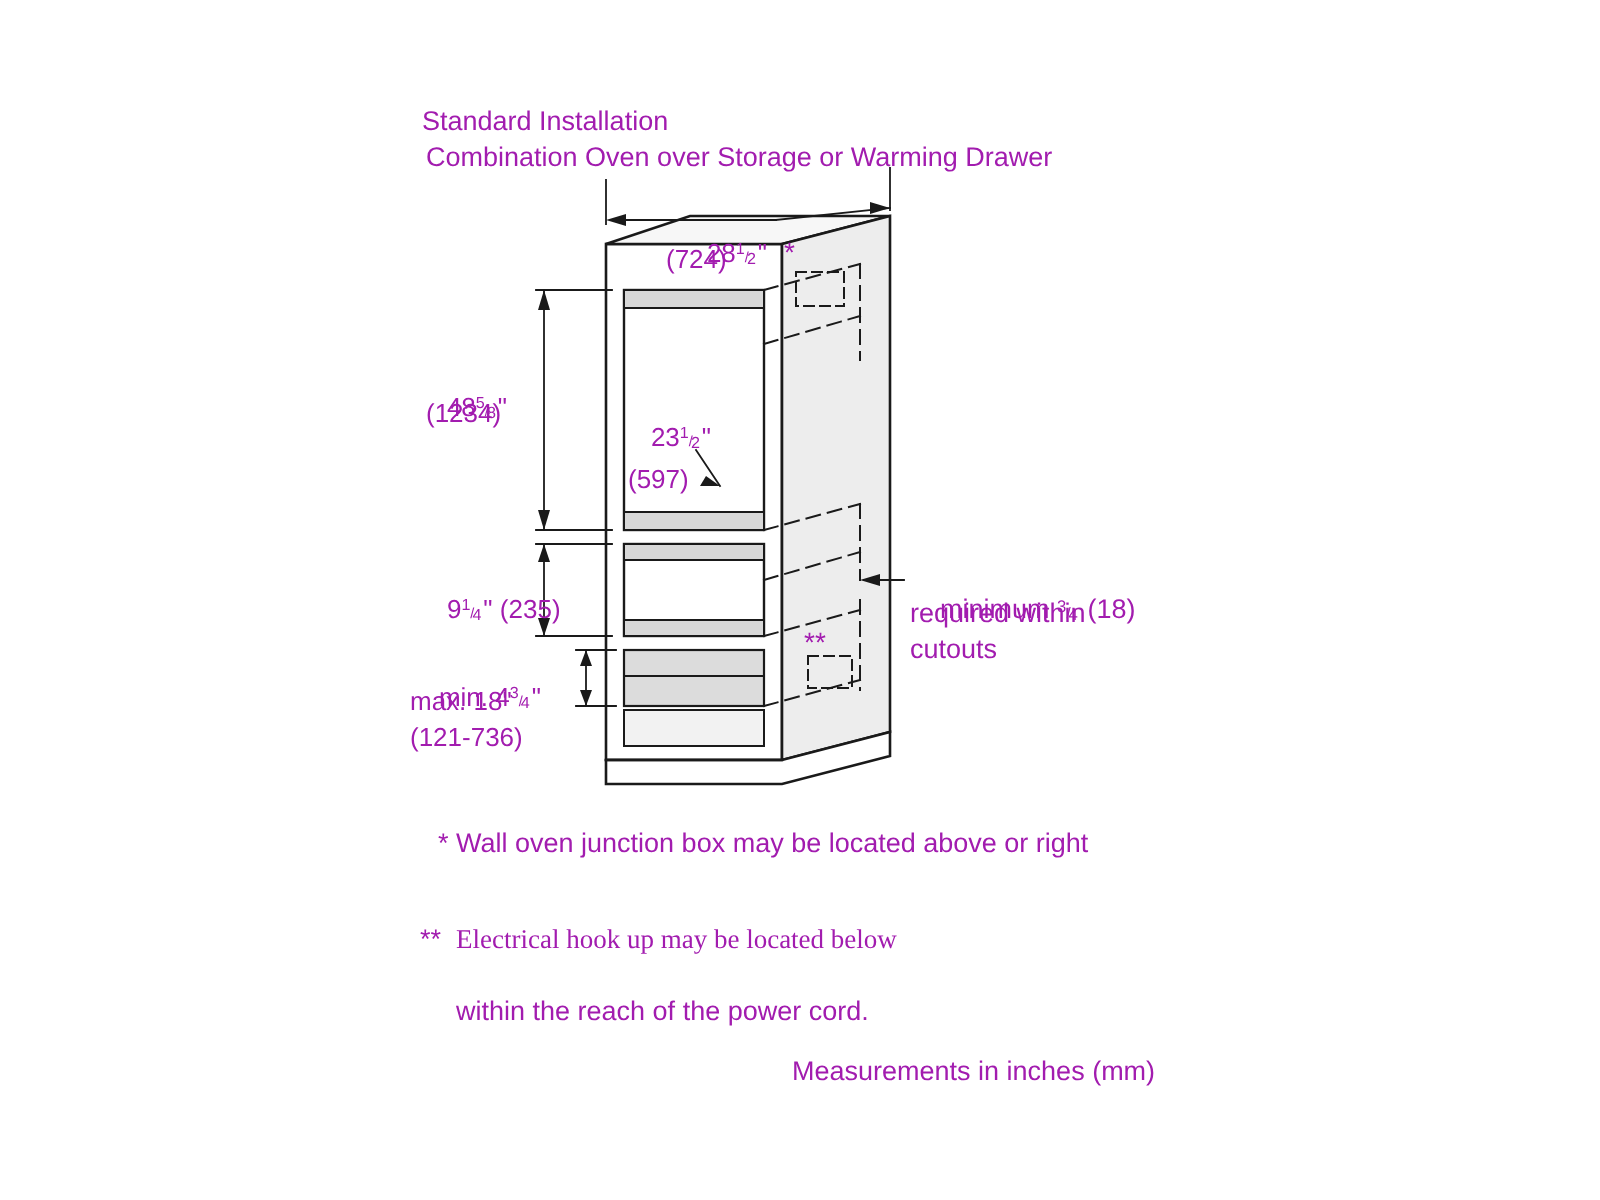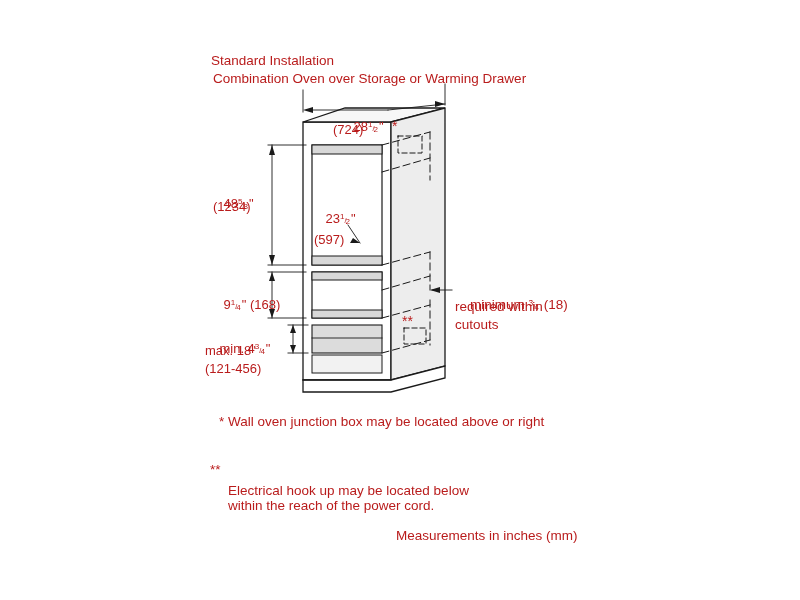--- a/index.html
+++ b/index.html
@@ -23,21 +23,21 @@
     position: absolute;
     left: 0;
     top: 0;
     width: 800px;
     height: 600px;
   }
   .txt {
     position: absolute;
     white-space: pre;
     font-family: "Liberation Sans", sans-serif;
-    color: #b91c1c;
+    color: #a21caf;
     line-height: 1.22;
   }
   .title {
     font-size: 13.5px;
   }
   .dim {
     font-size: 13px;
   }
   .note {
     font-size: 13.5px;
@@ -163,37 +163,37 @@
     <span>48</span><span class="frac"><span class="num">5</span><span class="slash">/</span><span class="den">8</span></span><span>"</span>
   </div>
   <div class="txt dim" style="left:213px; top:199px;">(1234)</div>
 
   <div class="txt dim" style="left:311px; top:195px;">
     <span>23</span><span class="frac"><span class="num">1</span><span class="slash">/</span><span class="den">2</span></span><span>"</span>
   </div>
   <div class="txt dim" style="left:314px; top:214px;margin-top:18px;">(597)</div>
 
   <div class="txt dim" style="left:209px; top:281px;">
-    <span>9</span><span class="frac"><span class="num">1</span><span class="slash">/</span><span class="den">4</span></span><span>"</span><span> </span><span>(168)</span>
+    <span>9</span><span class="frac"><span class="num">1</span><span class="slash">/</span><span class="den">4</span></span><span>"</span><span> </span><span>(235)</span>
   </div>
 
   <div class="txt dim" style="left:205px; top:325px;">
     <span>min. 4</span><span class="frac"><span class="num">3</span><span class="slash">/</span><span class="den">4</span></span><span>"</span>
   </div>
   <div class="txt dim" style="left:205px; top:343px;">max. 18"</div>
-  <div class="txt dim" style="left:205px; top:361px;">(121-456)</div>
+  <div class="txt dim" style="left:205px; top:361px;">(121-736)</div>
 
   <div class="txt note" style="left:455px; top:281px;">
     <span>minimum</span><span> </span><span class="frac"><span class="num">3</span><span class="slash">/</span><span class="den">4</span></span><span> </span><span>(18)</span>
   </div>
   <div class="txt note" style="left:455px; top:299px;">required within</div>
   <div class="txt note" style="left:455px; top:317px;">cutouts</div>
 
   <div class="txt foot" style="left:219px; top:414px;">*</div>
   <div class="txt foot" style="left:228px; top:414px;">Wall oven junction box may be located above or right</div>
 
   <div class="txt foot" style="left:210px; top:462px;">**</div>
-  <div class="txt foot" style="left:228px; top:483px;">Electrical hook up may be located below</div>
+  <div class="txt foot" style="left:228px; top:462px;font-family:Liberation Serif, serif;">Electrical hook up may be located below</div>
   <div class="txt foot" style="left:396px; top:528px;">Measurements in inches (mm)</div>
 
   <div class="txt foot" style="left:228px; top:498px;">within the reach of the power cord.</div>
 
 </div>
 
 </body></html>

